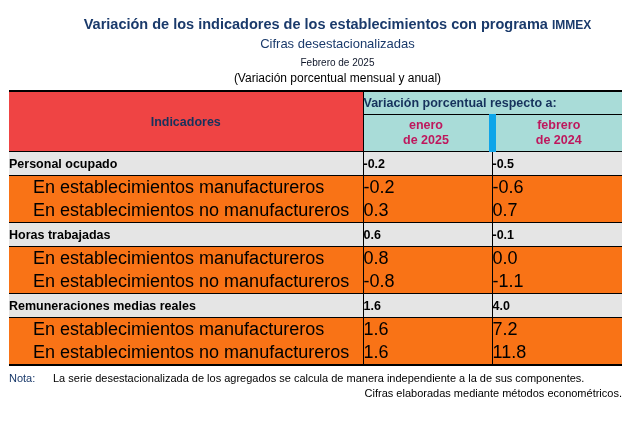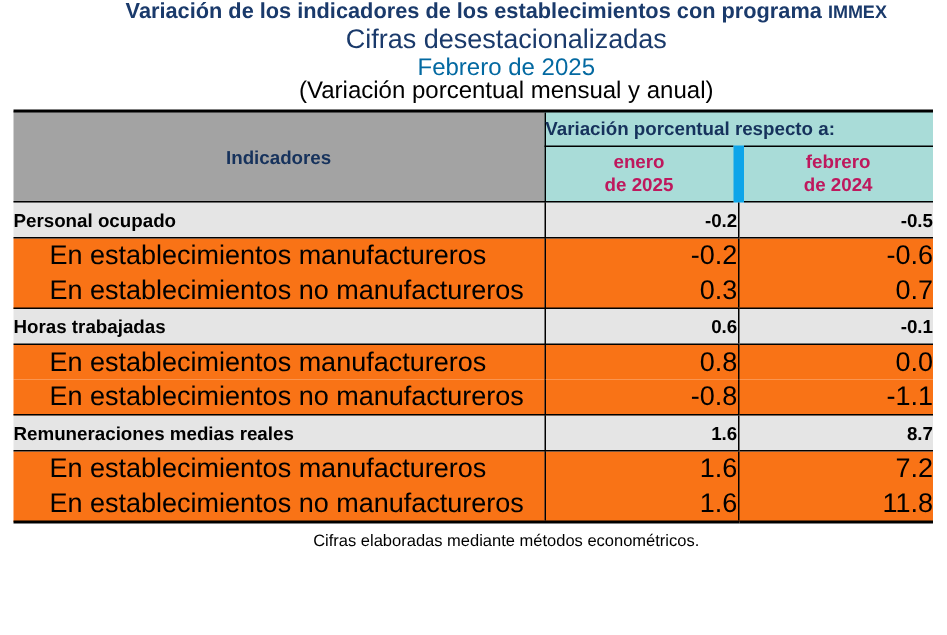--- a/index.html
+++ b/index.html
@@ -16,67 +16,67 @@
   }
   .page {
     width: 631px;
     height: 423px;
     position: relative;
     box-sizing: border-box;
   }
   
   .title-block {
     text-align: center;
-    padding-top: 0;
+    padding-top: 16px;
     margin-left: 44px;
   }
   .title-main {
     font-size: 14.5px;
     font-weight: bold;
     color: #1a3a6b;
     line-height: 17px;
     white-space: nowrap;
   }
   .title-main .small-caps {
     font-size: 12px;
     font-weight: bold;
   }
   .title-sub {
-    font-size: 18px;
+    font-size: 13px;
     color: #1a3a6b;
     line-height: 17px;
     margin-top: 1px;
   }
   .title-date {
-    font-size: 16px;
-    color: #0369a1;
+    font-size: 10px;
+    color: #0f172a;
     line-height: 17px;
     margin-top: 2px;
   }
   .title-note {
-    font-size: 16px;
+    font-size: 12px;
     color: #000000;
     line-height: 14px;
     margin-top: 0px;
     text-align: center;
   }
 
   
   table.data {
     border-collapse: collapse;
     width: 613px;
     margin: 5px auto 0 auto;
     table-layout: fixed;
   }
   table.data td, table.data th {
     padding: 0;
     vertical-align: middle;
   }
   .th-ind {
-    background: #a3a3a3;
+    background: #ef4444;
     border-top: 2px solid #000;
     border-bottom: 1px solid #000;
     border-right: 1px solid #000;
     font-size: 12.5px;
     font-weight: bold;
     color: #16325c;
     text-align: center;
     height: 58px;
     width: 354px;
   }
@@ -122,21 +122,21 @@
   }
   td.label {
     text-align: left;
     padding-left: 7px;
     border-right: 1px solid #000;
   }
   td.label.indent {
     padding-left: 24px;
   }
   td.value {
-    text-align: right;
+    text-align: left;
   }
   td.value.sep {
     border-left: 1px solid #000;
   }
   tr.last-data td {
     border-bottom: 2px solid #000;
   }
 
   
   .notes {
@@ -154,21 +154,21 @@
     color: #1a3a6b;
     width: 44px;
     flex: 0 0 44px;
   }
   .note-body {
     flex: 1 1 auto;
     text-align: justify;
   }
   .note-cont {
     margin-left: 44px;
-    text-align: center;
+    text-align: right;
   }
   .sc {
     font-size: 9.5px;
     letter-spacing: 0.2px;
   }
   .note-sep {
     height: 5px;
   }
 </style>
 </head>
@@ -229,34 +229,38 @@
       </tr>
       <tr class="sub-row last">
         <td class="label indent">En establecimientos no manufactureros</td>
         <td class="value">-0.8</td>
         <td class="value sep">-1.1</td>
       </tr>
 
       <tr class="group-row">
         <td class="label">Remuneraciones medias reales</td>
         <td class="value">1.6</td>
-        <td class="value sep">8.7</td>
+        <td class="value sep">4.0</td>
       </tr>
       <tr class="sub-row">
         <td class="label indent">En establecimientos manufactureros</td>
         <td class="value">1.6</td>
         <td class="value sep">7.2</td>
       </tr>
       <tr class="sub-row last-data">
         <td class="label indent">En establecimientos no manufactureros</td>
         <td class="value">1.6</td>
         <td class="value sep">11.8</td>
       </tr>
 
     </tbody>
   </table>
 
   <div class="notes">
+    <div class="note-row">
+      <div class="note-tag">Nota:</div>
+      <div class="note-body">La serie desestacionalizada de los agregados se calcula de manera independiente a la de sus componentes.</div>
+    </div>
     <div class="note-cont">Cifras elaboradas mediante métodos econométricos.</div>
     <div class="note-sep"></div>
   </div>
 
 </div>
 
 </body></html>

